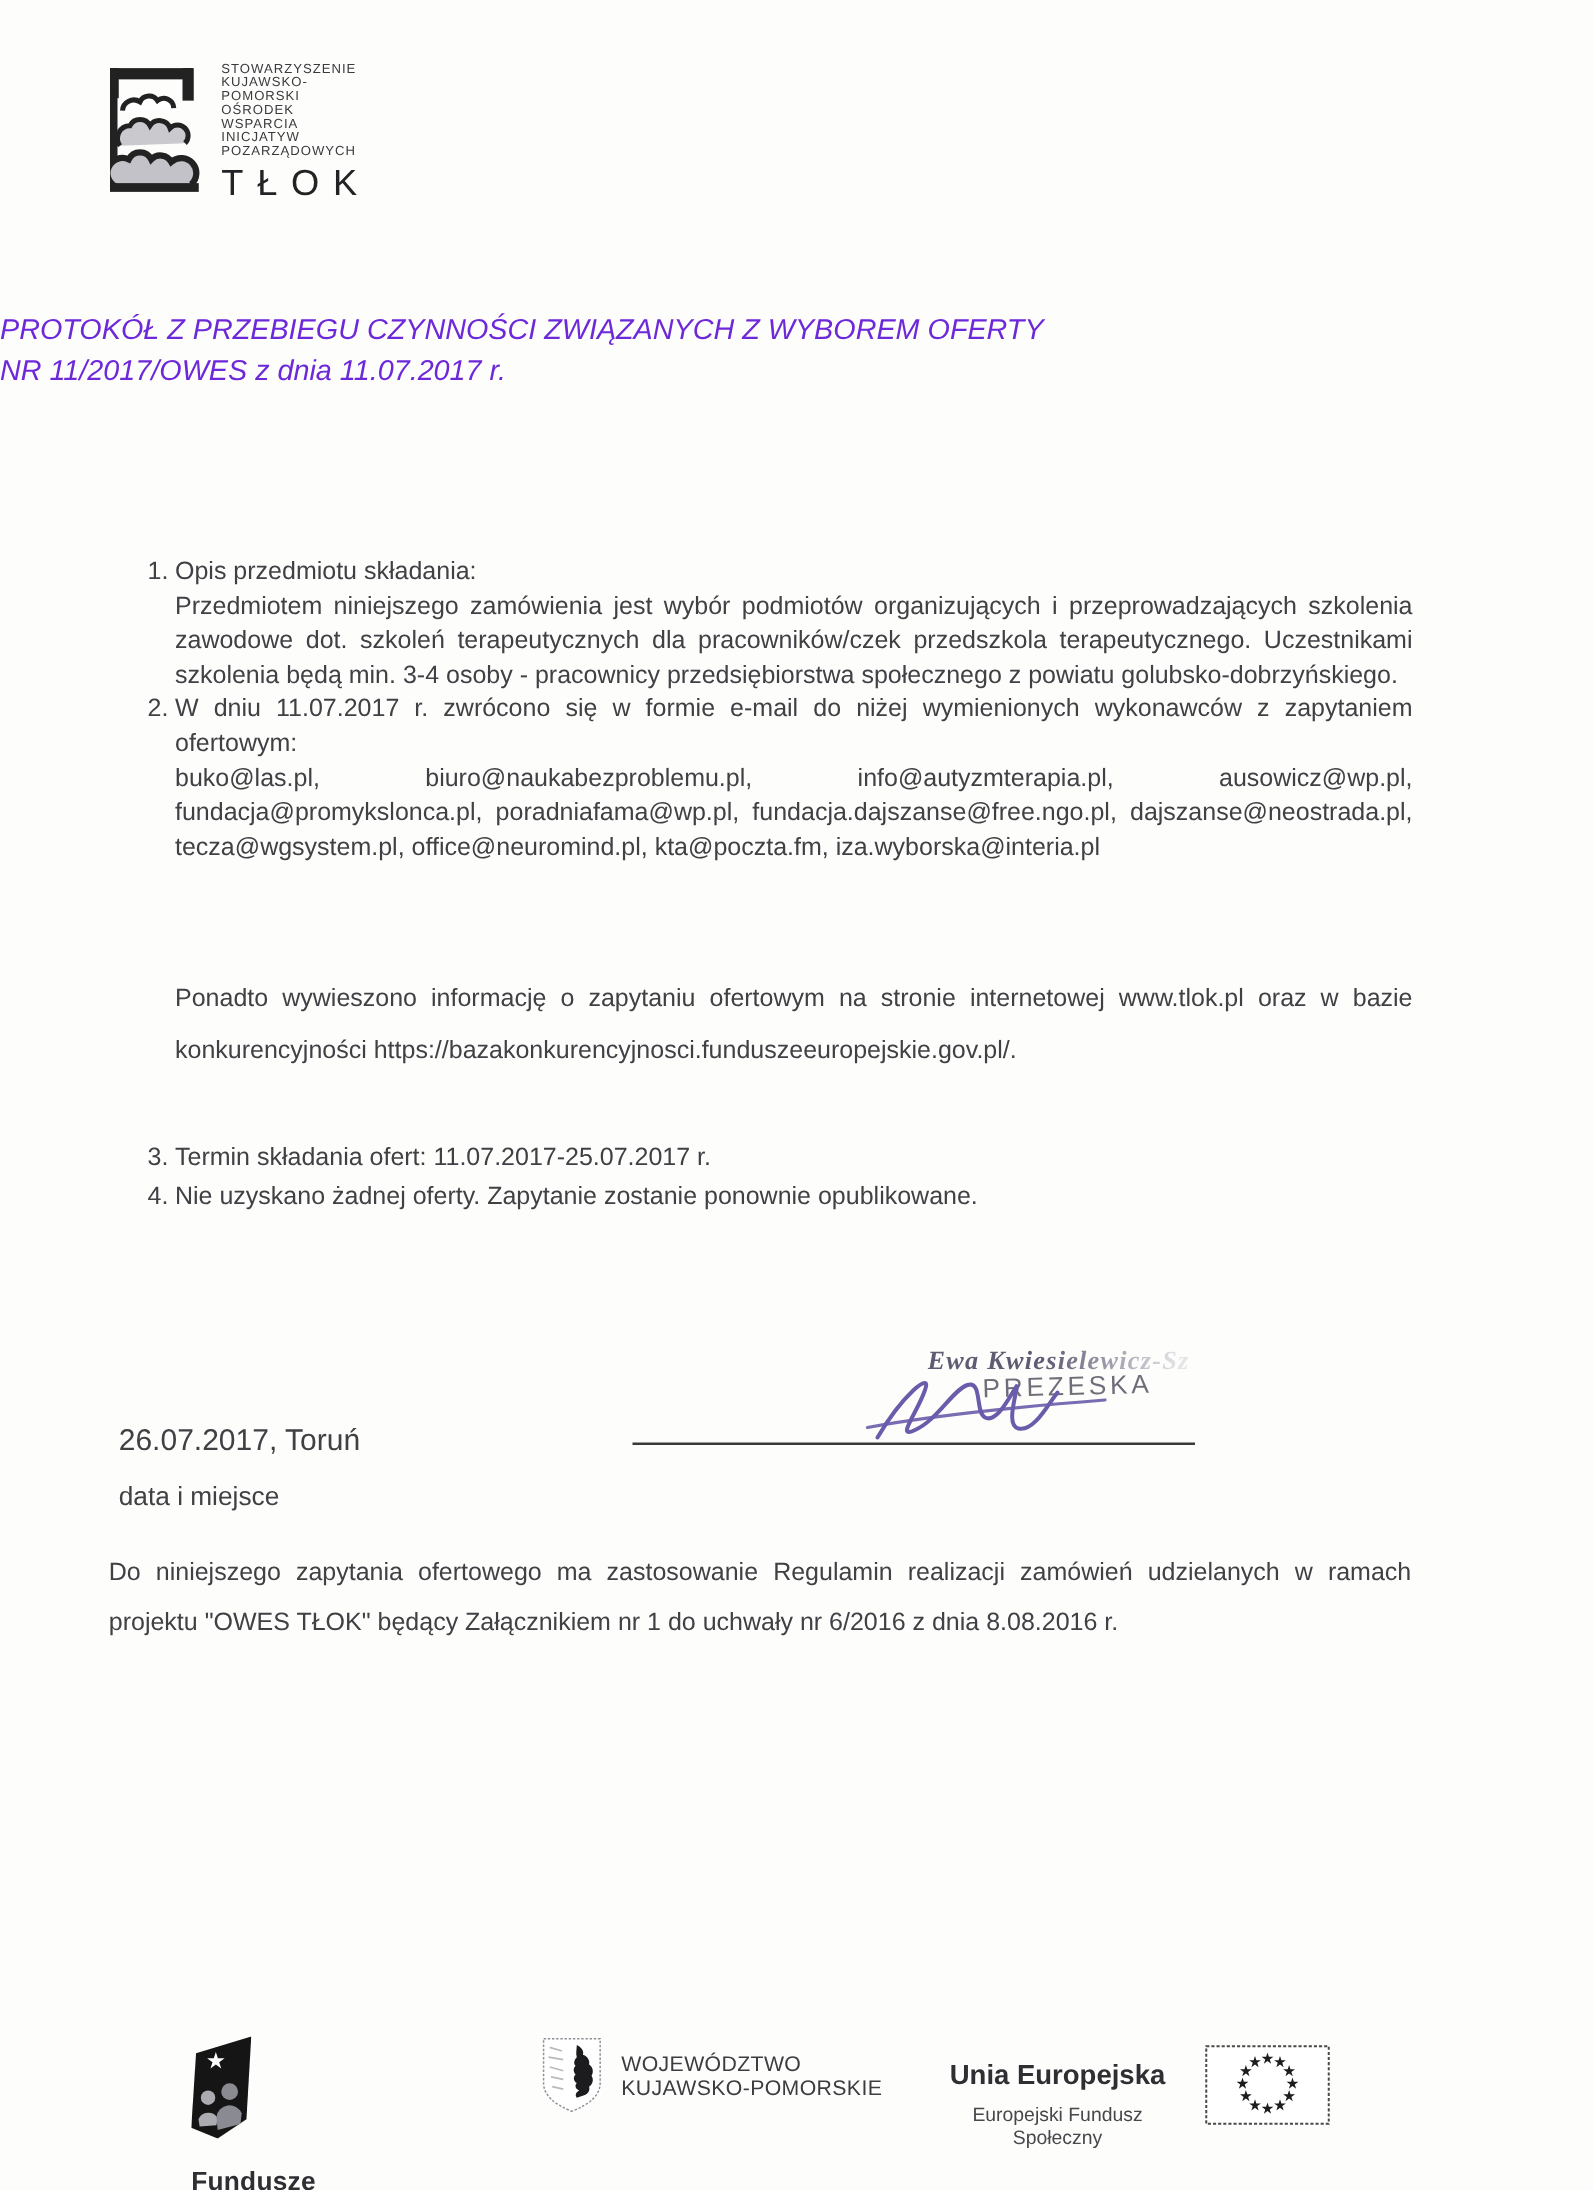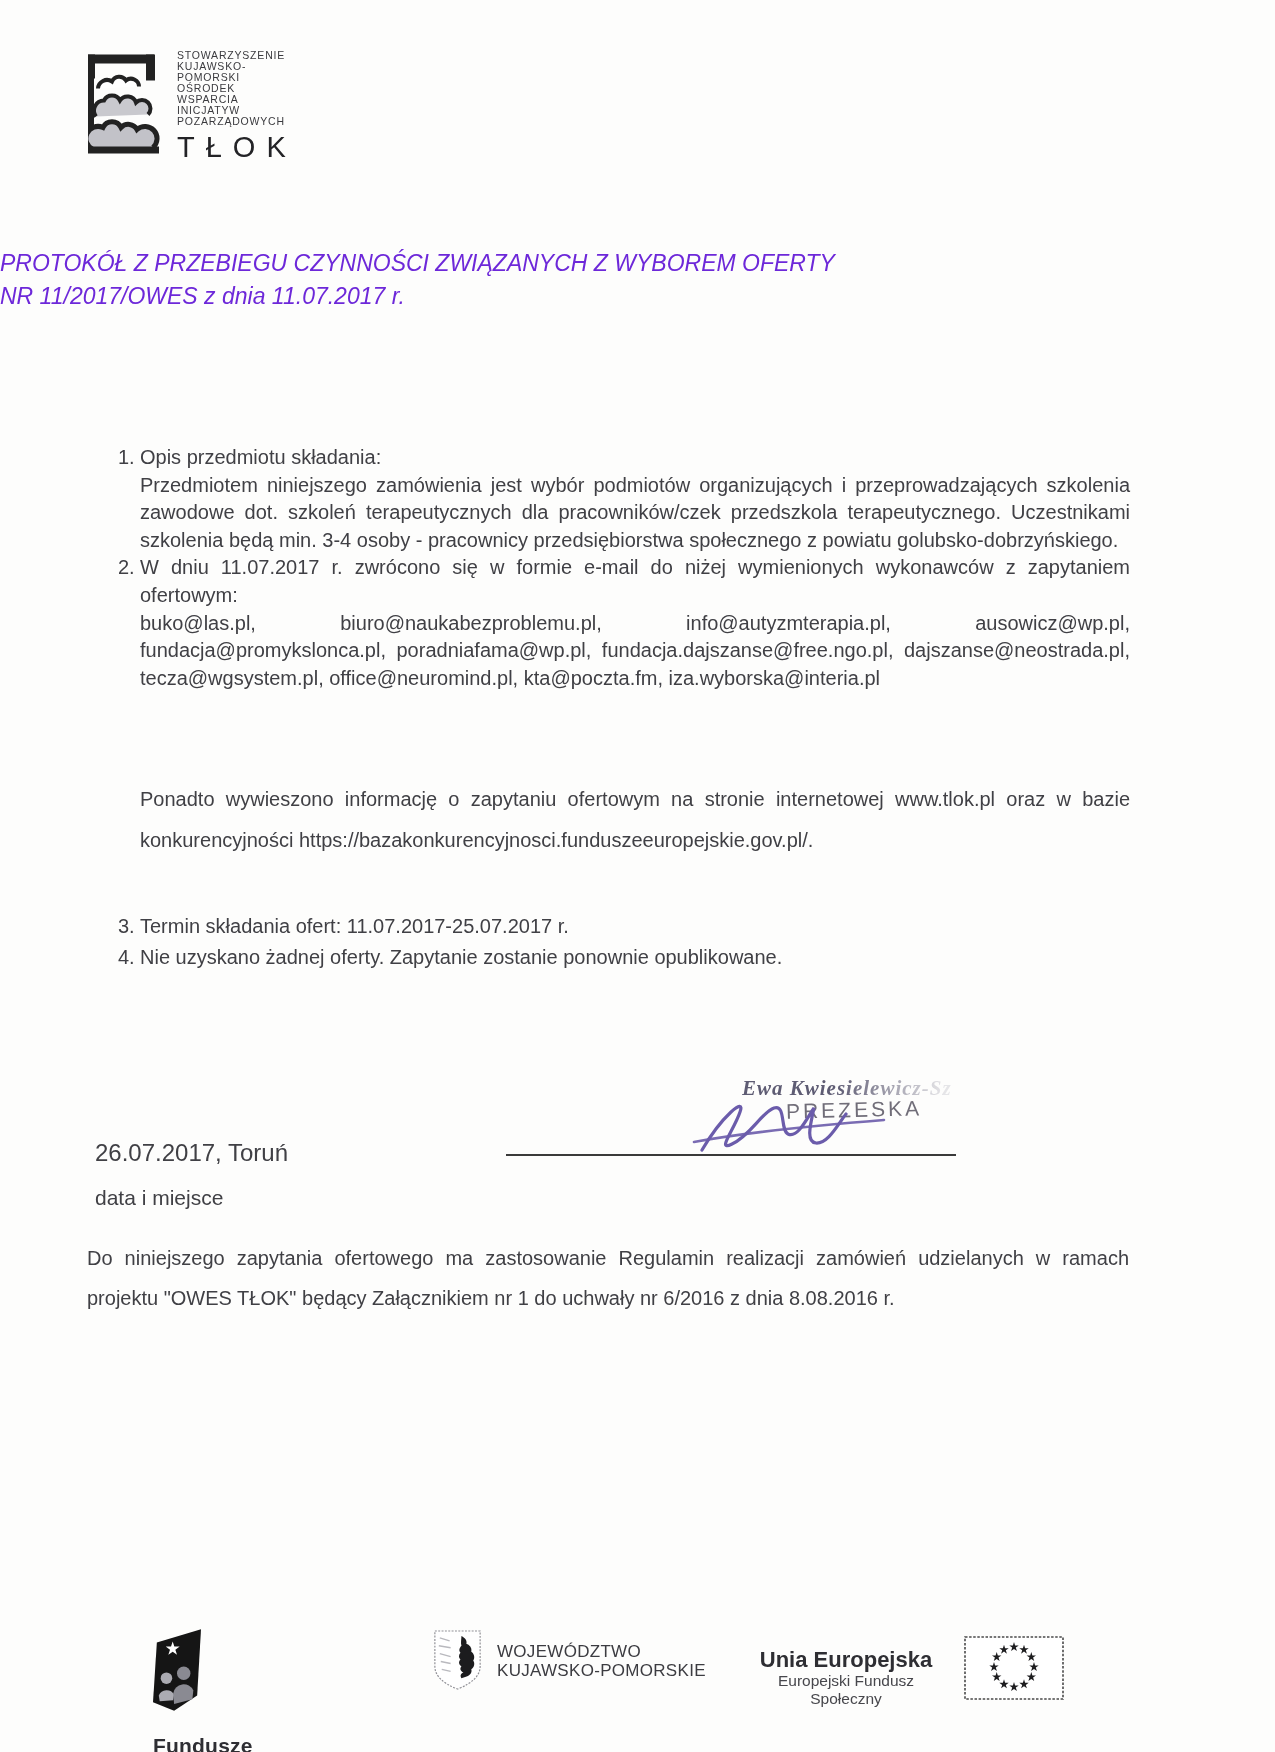--- a/index.html
+++ b/index.html
@@ -45,21 +45,21 @@
   
   .f-fundusze{position:absolute;left:153px;top:1628px;display:flex;gap:18px;align-items:flex-start;flex-direction:column;}
   .f-fe-text{padding-top:7px;}
   .f-fe-bold{font-size:21px;font-weight:bold;line-height:20px;color:#2e2e33;letter-spacing:.2px;}
   .f-fe-sub{font-size:17px;color:#47474c;margin-top:6px;}
   .f-woj{position:absolute;left:433px;top:1630px;display:flex;gap:15px;align-items:center;}
   .f-woj-text div{font-size:17px;line-height:19px;color:#3c3c41;letter-spacing:.3px;}
   .f-ue{position:absolute;left:748px;top:1636px;display:flex;gap:20px;align-items:flex-start;}
   .f-ue-text{width:196px;text-align:center;padding-top:12px;}
   .f-ue-bold{font-size:22px;font-weight:bold;color:#2e2e33;line-height:24px;}
-  .f-ue-sub{font-size:15.5px;color:#47474c;margin-top:0;}
+  .f-ue-sub{font-size:15.5px;color:#47474c;margin-top:12px;}
 </style>
 </head>
 <body>
 
 <div class="page">
 
   <div class="tlok">
     <svg width="76" height="105" viewBox="0 0 76 104" aria-hidden="true">
       <defs>
         <symbol id="star5" viewBox="-5 -5 10 10">

